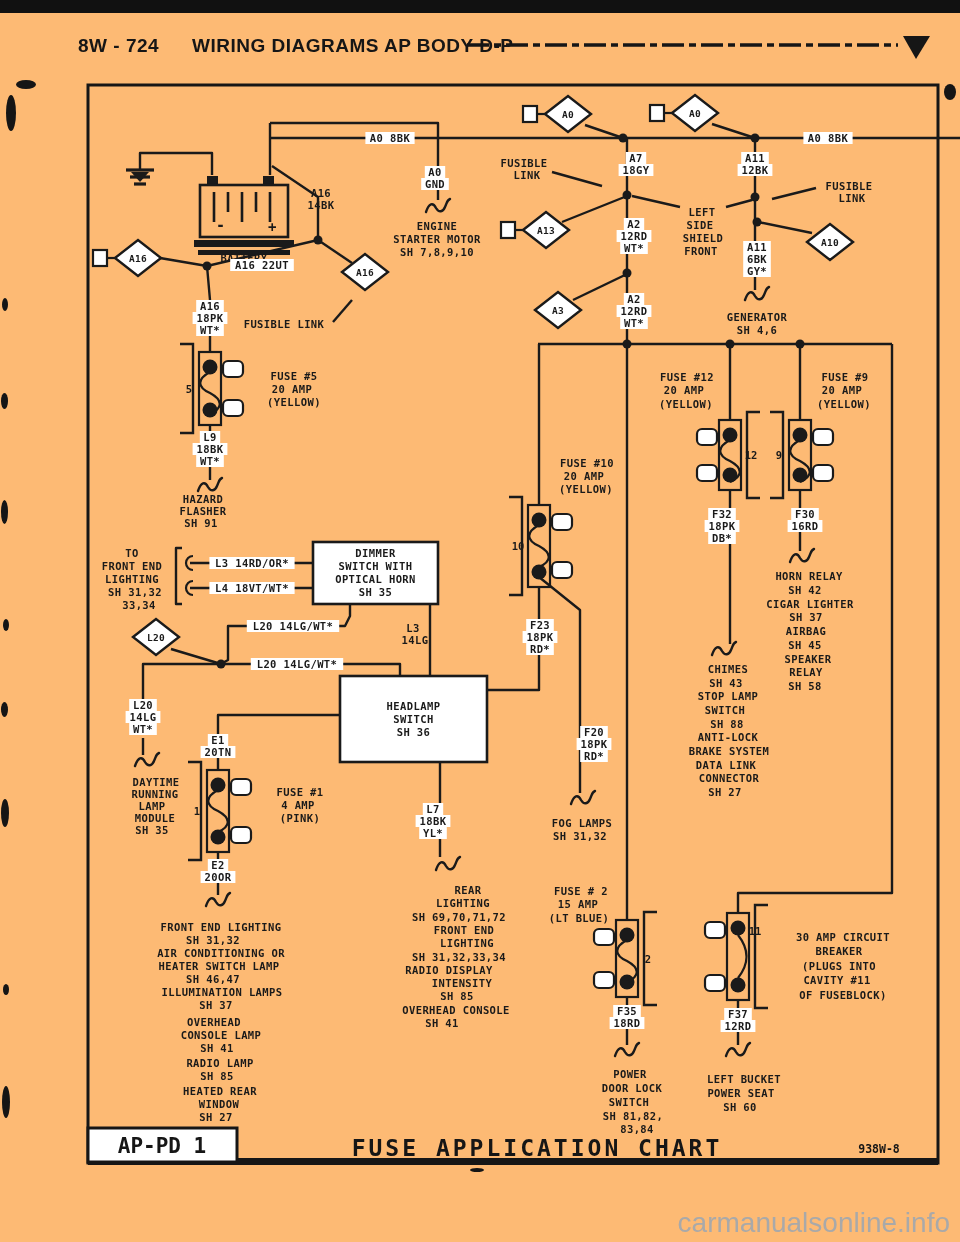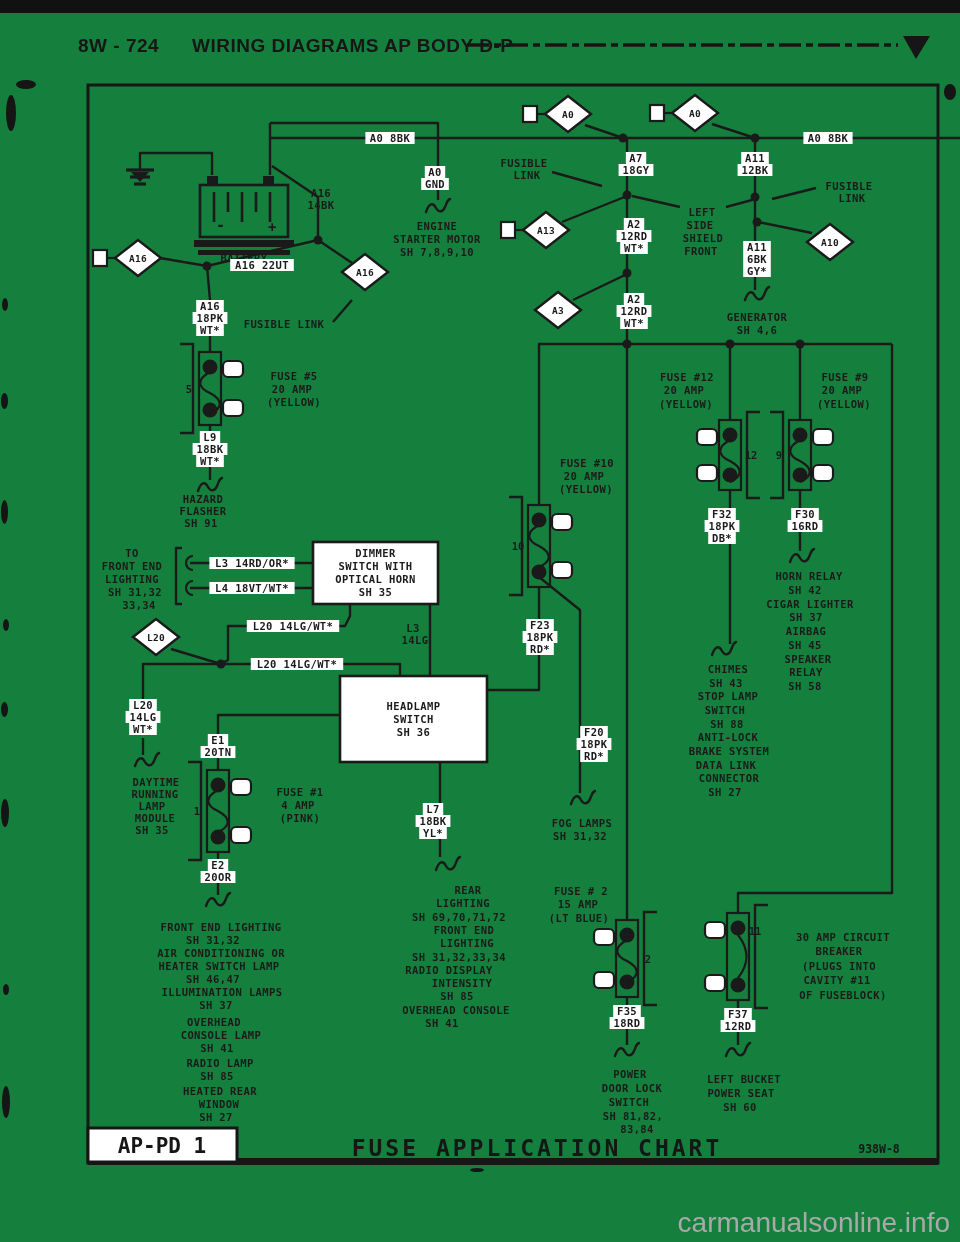--- a/index.html
+++ b/index.html
@@ -1,16 +1,16 @@
 <!DOCTYPE html>
 <html><head>
 <meta charset="utf-8">
 <style>
   html,body{margin:0;padding:0;background:#e8e8e8;}
-  #page{position:relative;width:960px;height:1242px;background:#15803d;overflow:hidden;
+  #page{position:relative;width:960px;height:1242px;background:#fdba74;overflow:hidden;
         font-family:"DejaVu Sans Mono",monospace;}
   svg{position:absolute;left:0;top:0;}
   .dl{font:bold 10.5px "DejaVu Sans Mono",monospace;fill:#1a1a1a;letter-spacing:.4px;}
   .hdr{font:bold 19px "Liberation Sans",sans-serif;fill:#161616;letter-spacing:.5px;}
   .plate{font:bold 21px "DejaVu Sans Mono",monospace;fill:#161616;}
   .chart{font:bold 23px "DejaVu Sans Mono",monospace;fill:#161616;letter-spacing:3px;}
   .code{font:bold 11.5px "DejaVu Sans Mono",monospace;fill:#161616;}
   .wm{font:28px "Liberation Sans",sans-serif;fill:#a9a9a9;}
   .boxl{font:bold 10.5px "DejaVu Sans Mono",monospace;fill:#1a1a1a;letter-spacing:.4px;}
 </style>

